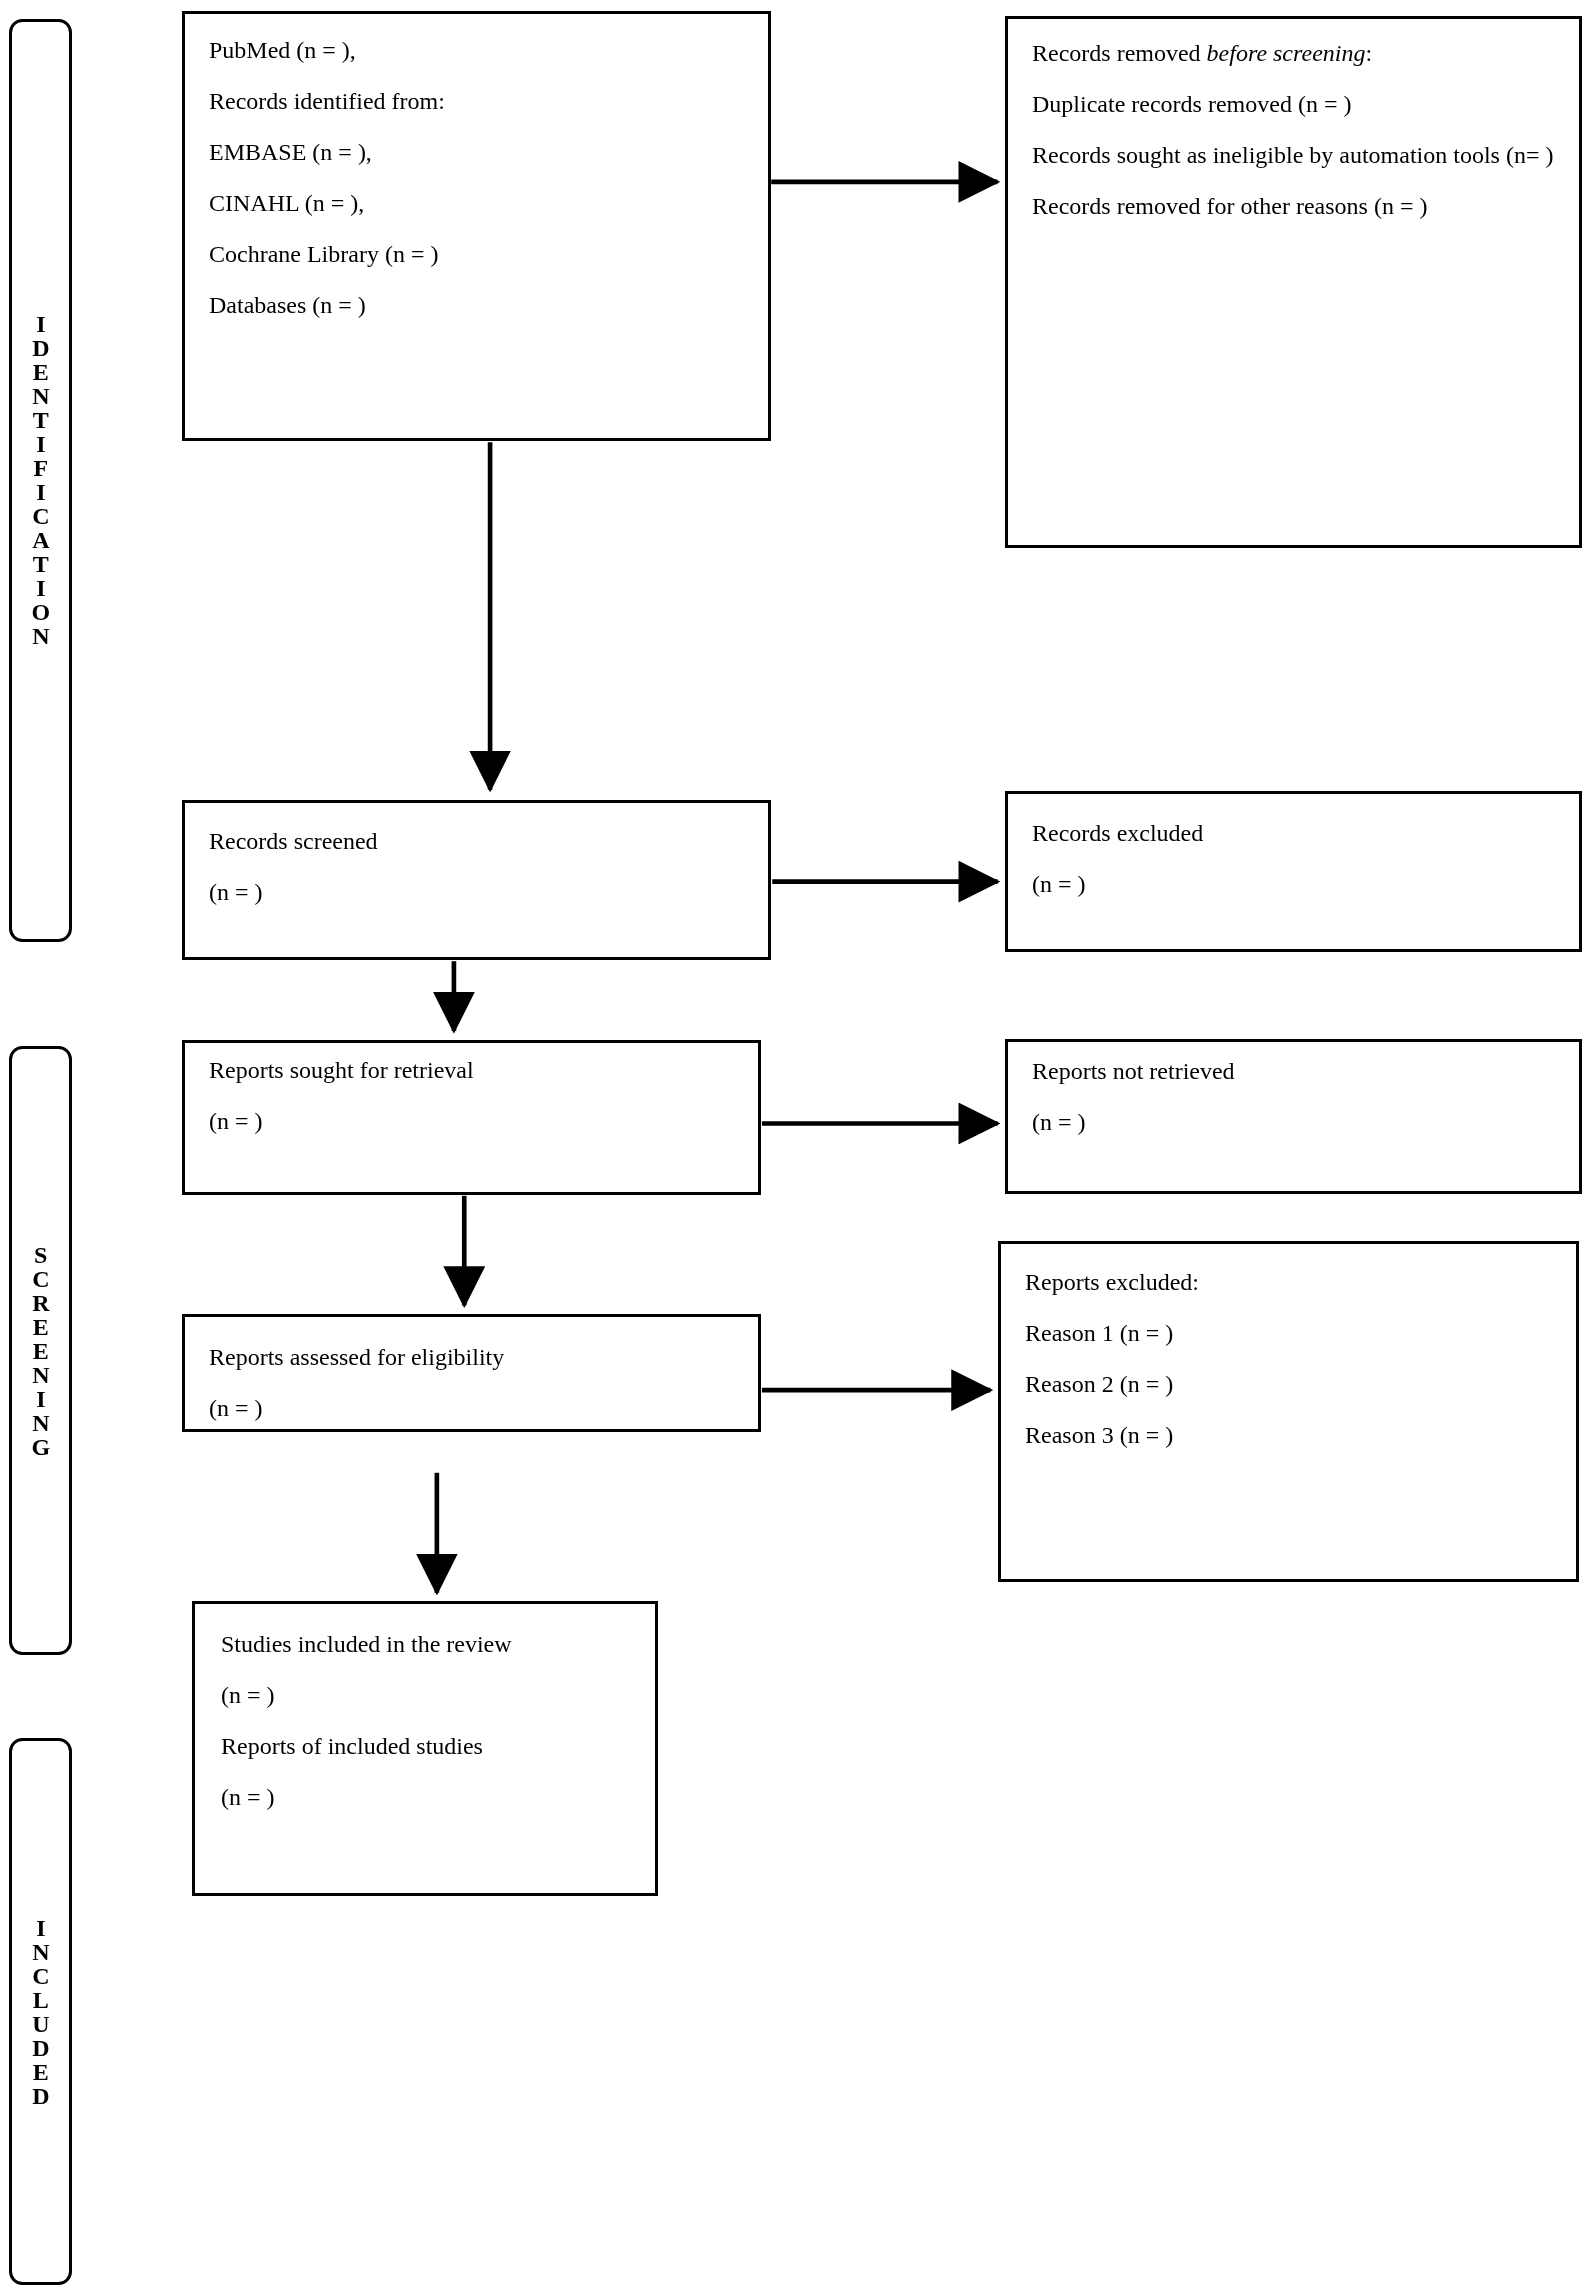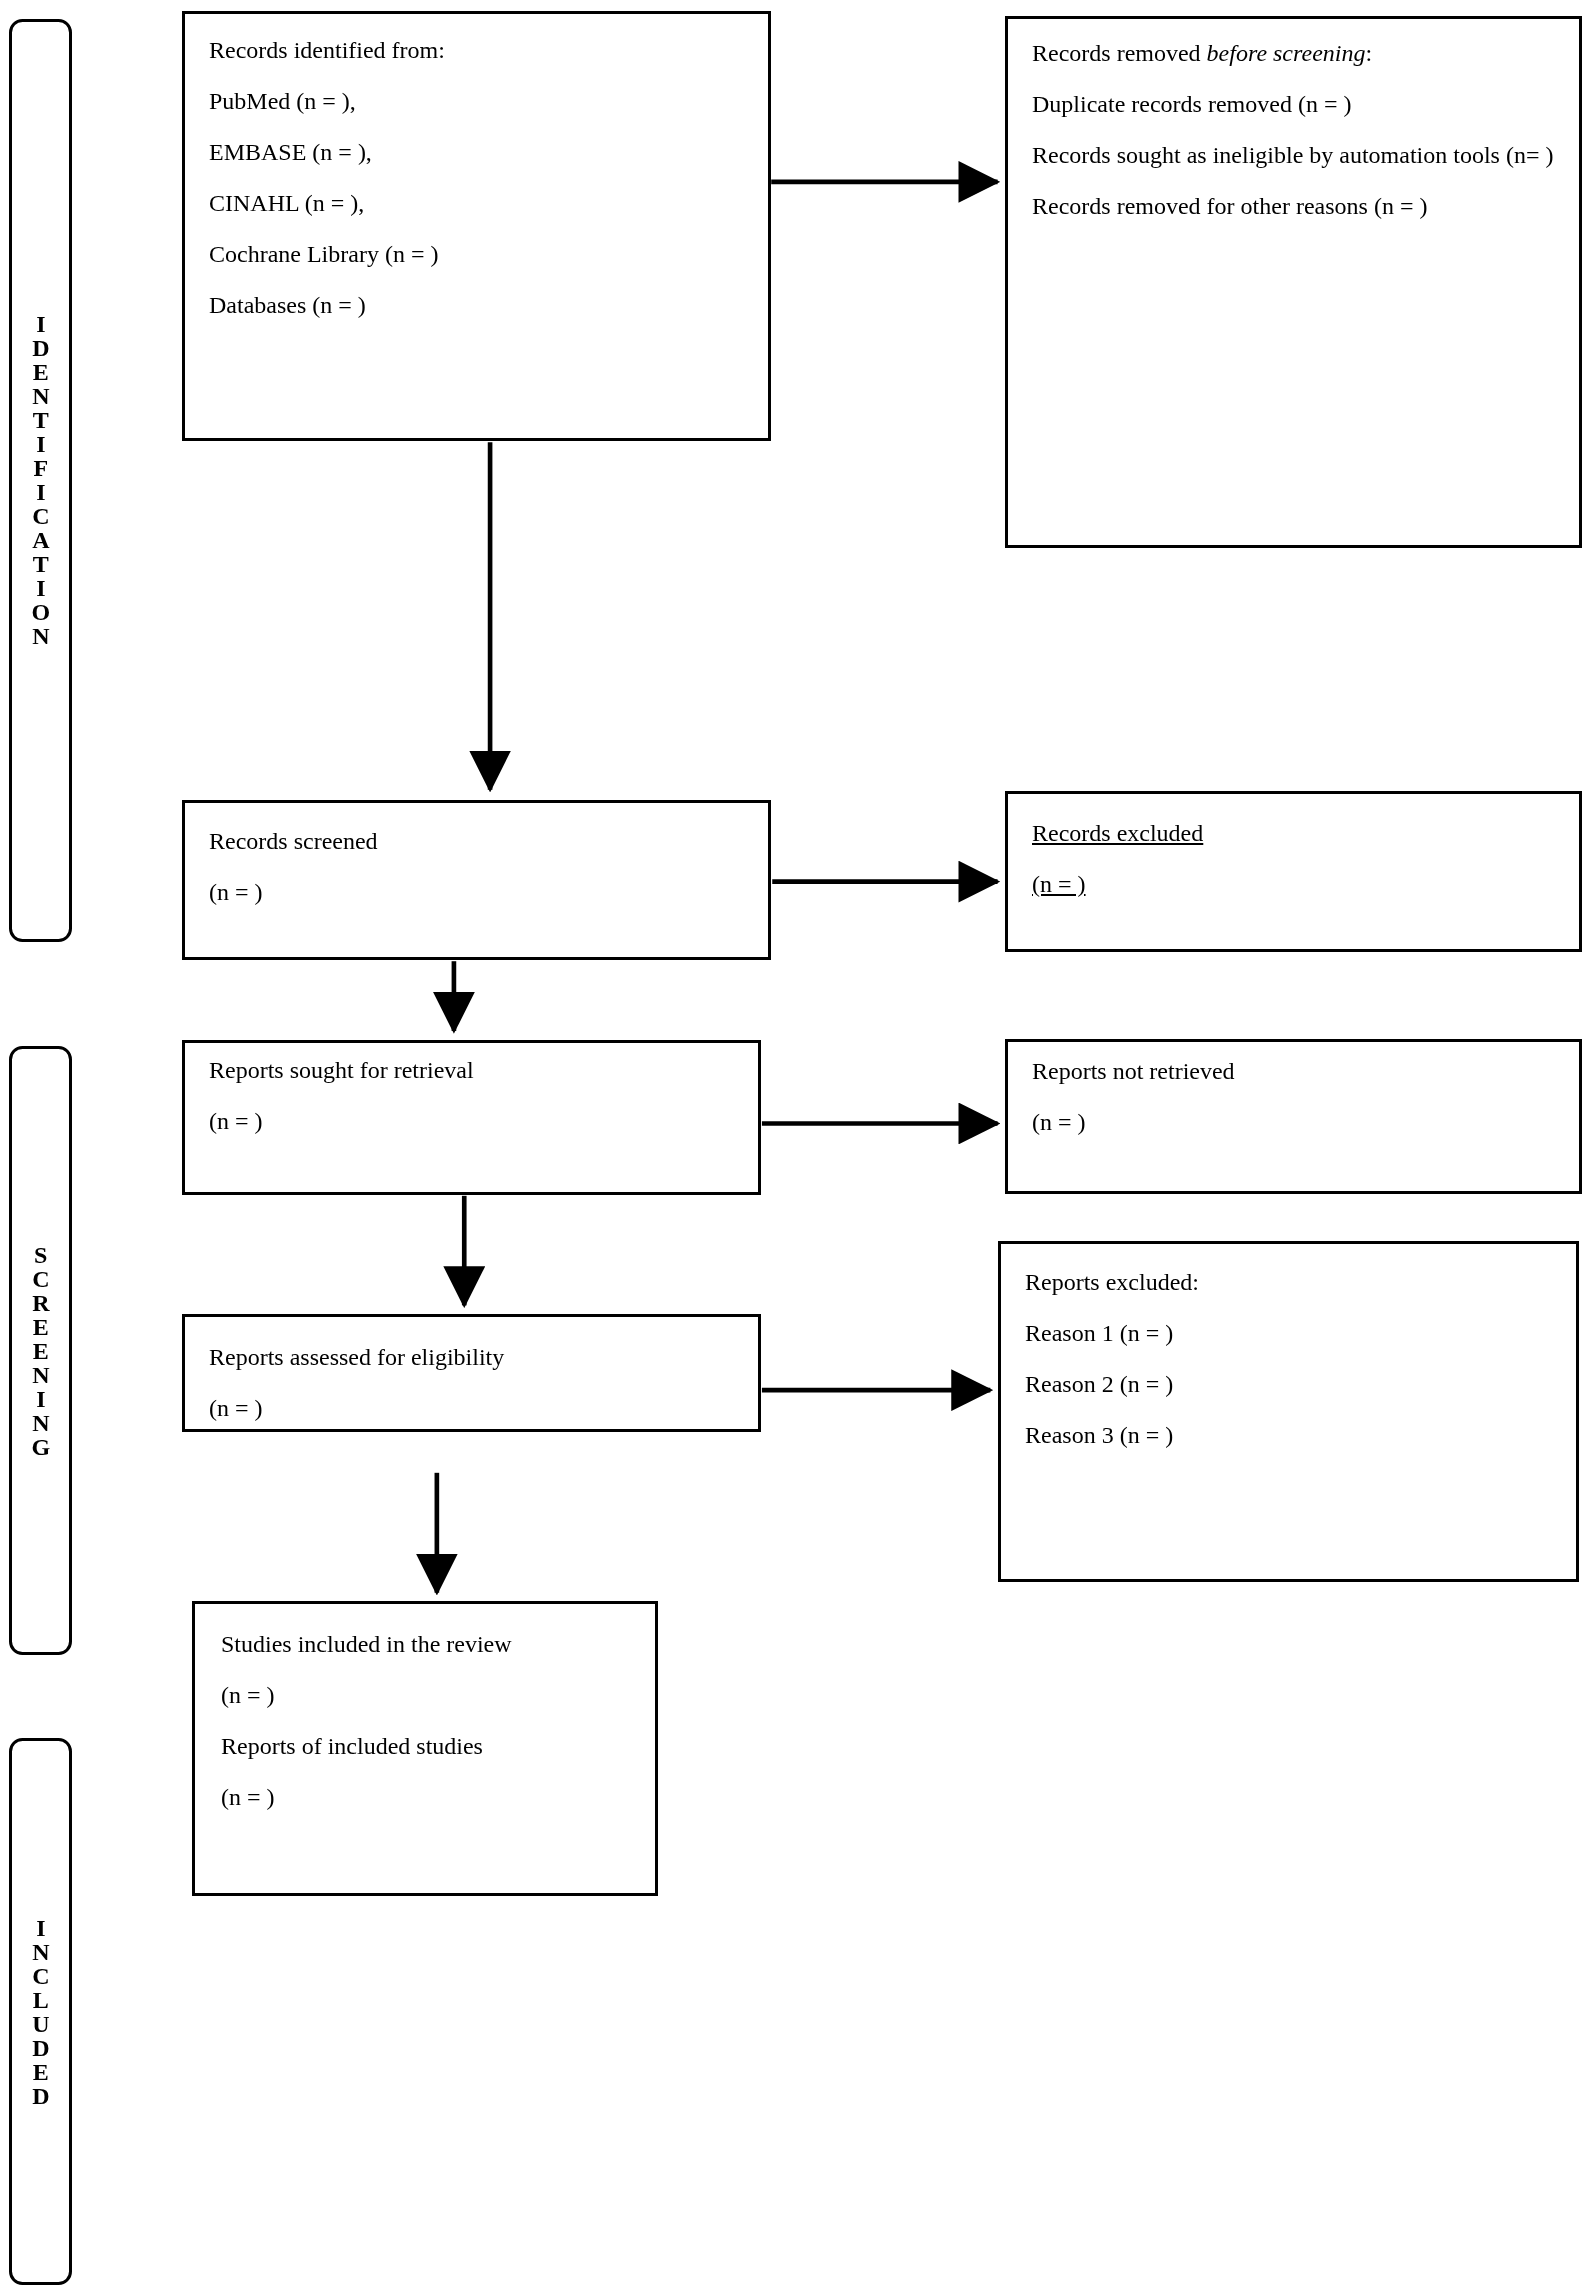--- a/index.html
+++ b/index.html
@@ -108,41 +108,41 @@
     <span class="letter">N</span>
     <span class="letter">C</span>
     <span class="letter">L</span>
     <span class="letter">U</span>
     <span class="letter">D</span>
     <span class="letter">E</span>
     <span class="letter">D</span>
   </div>
 
   <div class="node" style="left:182px; top:11.4px; width:589px; height:430px;">
+    <p>PubMed (n = ),</p>
     <p>Records identified from:</p>
-    <p>PubMed (n = ),</p>
     <p>EMBASE (n = ),</p>
     <p>CINAHL (n = ),</p>
     <p>Cochrane Library (n = )</p>
     <p>Databases (n = )</p>
   </div>
 
   <div class="node" style="left:1005px; top:8.3px; width:577px; height:532px; padding-top:20.7px;margin-top:8px;">
     <p><span>Records removed </span><em>before screening</em><span>:</span></p>
     <p>Duplicate records removed (n = )</p>
     <p class="justify">Records sought as ineligible by automation tools (n= )</p>
     <p>Records removed for other reasons (n = )</p>
   </div>
 
   <div class="node" style="left:182px; top:800px; width:589px; height:160px; padding-top:25px;">
     <p>Records screened</p>
     <p>(n = )</p>
   </div>
 
-  <div class="node" style="left:1005px; top:791px; width:577px; height:161px; padding-top:26px;text-decoration:underline;">
+  <div class="node" style="left:1005px; top:791px; width:577px; height:161px; padding-top:26px;">
     <p>Records excluded</p>
     <p>(n = )</p>
   </div>
 
   <div class="node" style="left:182px; top:1040px; width:579px; height:155px; padding-top:14px;">
     <p>Reports sought for retrieval</p>
     <p>(n = )</p>
   </div>
 
   <div class="node" style="left:1005px; top:1039px; width:577px; height:155px; padding-top:16px;">

